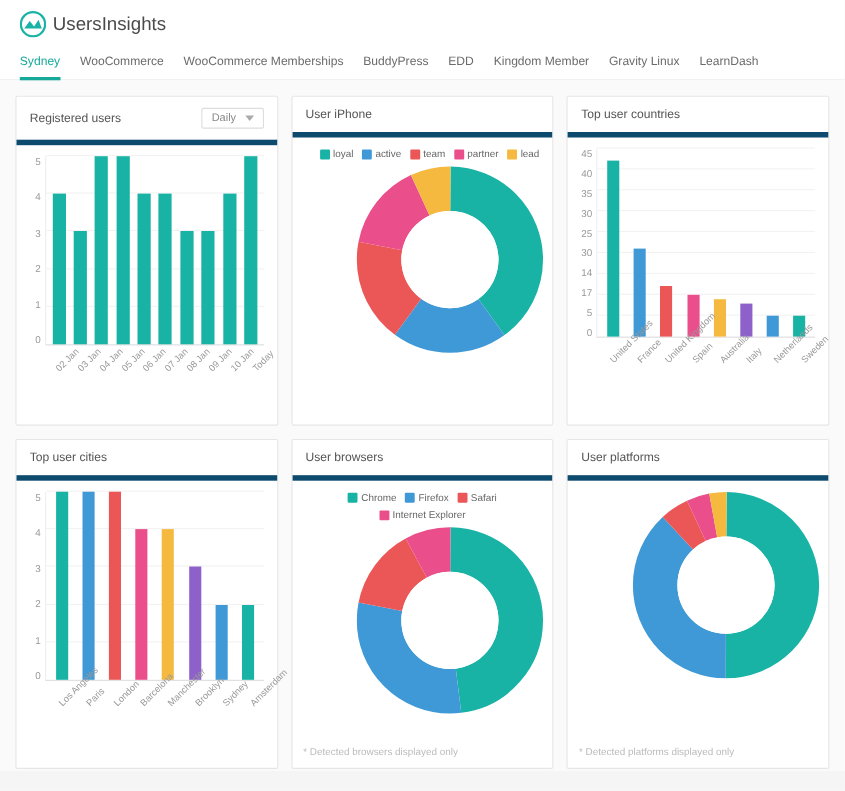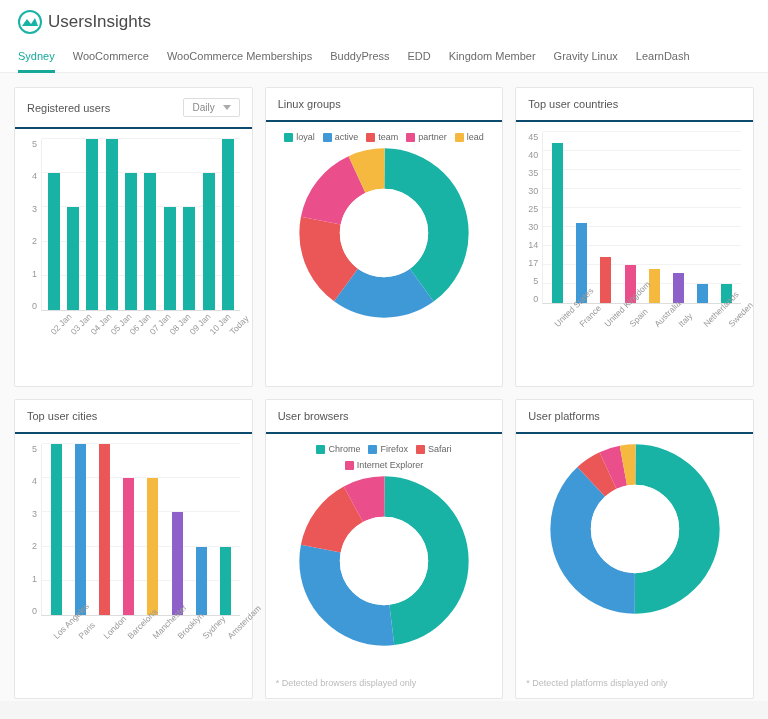--- a/index.html
+++ b/index.html
@@ -7,41 +7,41 @@
   .page { width:768px; background:#fff; }
   .header { display:flex; align-items:center; padding:10px 18px 4px 18px; }
   .logo-wrap { display:flex; align-items:center; gap:6px; }
   .logo-text { font-size:17px; color:#4a4a4a; }
   .tabs { display:flex; gap:18px; padding:6px 18px 0 18px; border-bottom:1px solid #eee; font-size:11px; color:#6b6b6b; }
   .tab { padding:6px 0 10px 0; cursor:pointer; position:relative; }
   .tab.active { color:#16a99a; }
   .tab.active::after { content:""; position:absolute; left:0; right:0; bottom:-1px; height:3px; background:#16a99a; }
   .grid { display:grid; grid-template-columns: 1fr 1fr 1fr; gap:12px; padding:14px 14px 2px 14px; background:#fafafa; }
   .card { background:#fff; border:1px solid #e6e6e6; border-radius:2px; display:flex; flex-direction:column; min-height:300px; }
-  .card-head { display:flex; align-items:center; justify-content:space-between; padding:10px 12px; border-bottom:2px solid #0c4a6e; font-size:11px; color:#555; }
+  .card-head { display:flex; align-items:center; justify-content:space-between; padding:10px 12px; border-bottom:5px solid #0c4a6e; font-size:11px; color:#555; }
   .select { display:flex; align-items:center; gap:8px; border:1px solid #ddd; padding:3px 8px; font-size:10px; color:#888; border-radius:2px; }
   .chevron { width:0; height:0; border-left:4px solid transparent; border-right:4px solid transparent; border-top:5px solid #aaa; }
   .card-body { flex:1; padding:10px 8px 8px 8px; position:relative; }
   .legend { display:flex; flex-wrap:wrap; justify-content:center; gap:6px 8px; font-size:9px; color:#666; padding:0 4px 6px 4px; }
   .legend span.swatch { display:inline-block; width:9px; height:9px; border-radius:1px; margin-right:3px; vertical-align:middle; }
   .legend .item { white-space:nowrap; }
   .footnote { font-size:9px; color:#bbb; padding:6px 10px 10px 10px; }
   
   .barchart { position:relative; height:210px; padding-left:18px; }
   .barchart .ylabels { position:absolute; left:0; top:0; bottom:38px; width:14px; display:flex; flex-direction:column; justify-content:space-between; font-size:9px; color:#999; text-align:right; }
   .barchart .plot { position:absolute; left:18px; right:4px; top:0; bottom:38px; border-left:1px solid #eee; border-bottom:1px solid #ddd; }
   .barchart .gridline { position:absolute; left:0; right:0; height:0; border-top:1px solid #f2f2f2; }
   .barchart .bars { position:absolute; left:0; right:0; bottom:0; top:0; display:flex; align-items:flex-end; justify-content:space-around; padding:0 2px; }
   .barchart .bar { width:12px; background:#19b3a6; }
   .barchart.countries .bar { width:11px; }
   .barchart .xlabels { position:absolute; left:18px; right:4px; bottom:0; height:38px; display:flex; justify-content:space-around; }
   .barchart .xlabel { font-size:8.5px; color:#999; transform:rotate(-45deg); transform-origin: top right; white-space:nowrap; position:relative; top:10px; width:12px; text-align:right; }
   .barchart.countries .xlabel { width:11px; }
   
-  .donut-wrap { display:flex; flex-direction:column; align-items:center; }
+  .donut-wrap { display:flex; flex-direction:column; align-items:flex-end; }
   .donut { width:170px; height:170px; }
   
 </style>
 </head>
 <body>
 
 <div class="page">
 
   <div class="header">
     <div class="logo-wrap">
@@ -114,21 +114,21 @@
               <div class="xlabel">09 Jan</div>
               <div class="xlabel">10 Jan</div>
               <div class="xlabel">Today</div>
             </div>
           </div>
       </div>
     </div>
 
     <div class="card">
       <div class="card-head">
-        <span>Linux groups</span>
+        <span>User iPhone</span>
       </div>
       <div class="card-body">
         <div class="donut-wrap">
           <div class="legend" id="legend-groups">
               <span class="item"><span class="swatch" style="background: rgb(25, 179, 166);"></span>loyal</span>
               <span class="item"><span class="swatch" style="background: rgb(63, 153, 214);"></span>active</span>
               <span class="item"><span class="swatch" style="background: rgb(235, 87, 87);"></span>team</span>
               <span class="item"><span class="swatch" style="background: rgb(234, 79, 139);"></span>partner</span>
               <span class="item"><span class="swatch" style="background: rgb(245, 185, 64);"></span>lead</span>
             </div>

